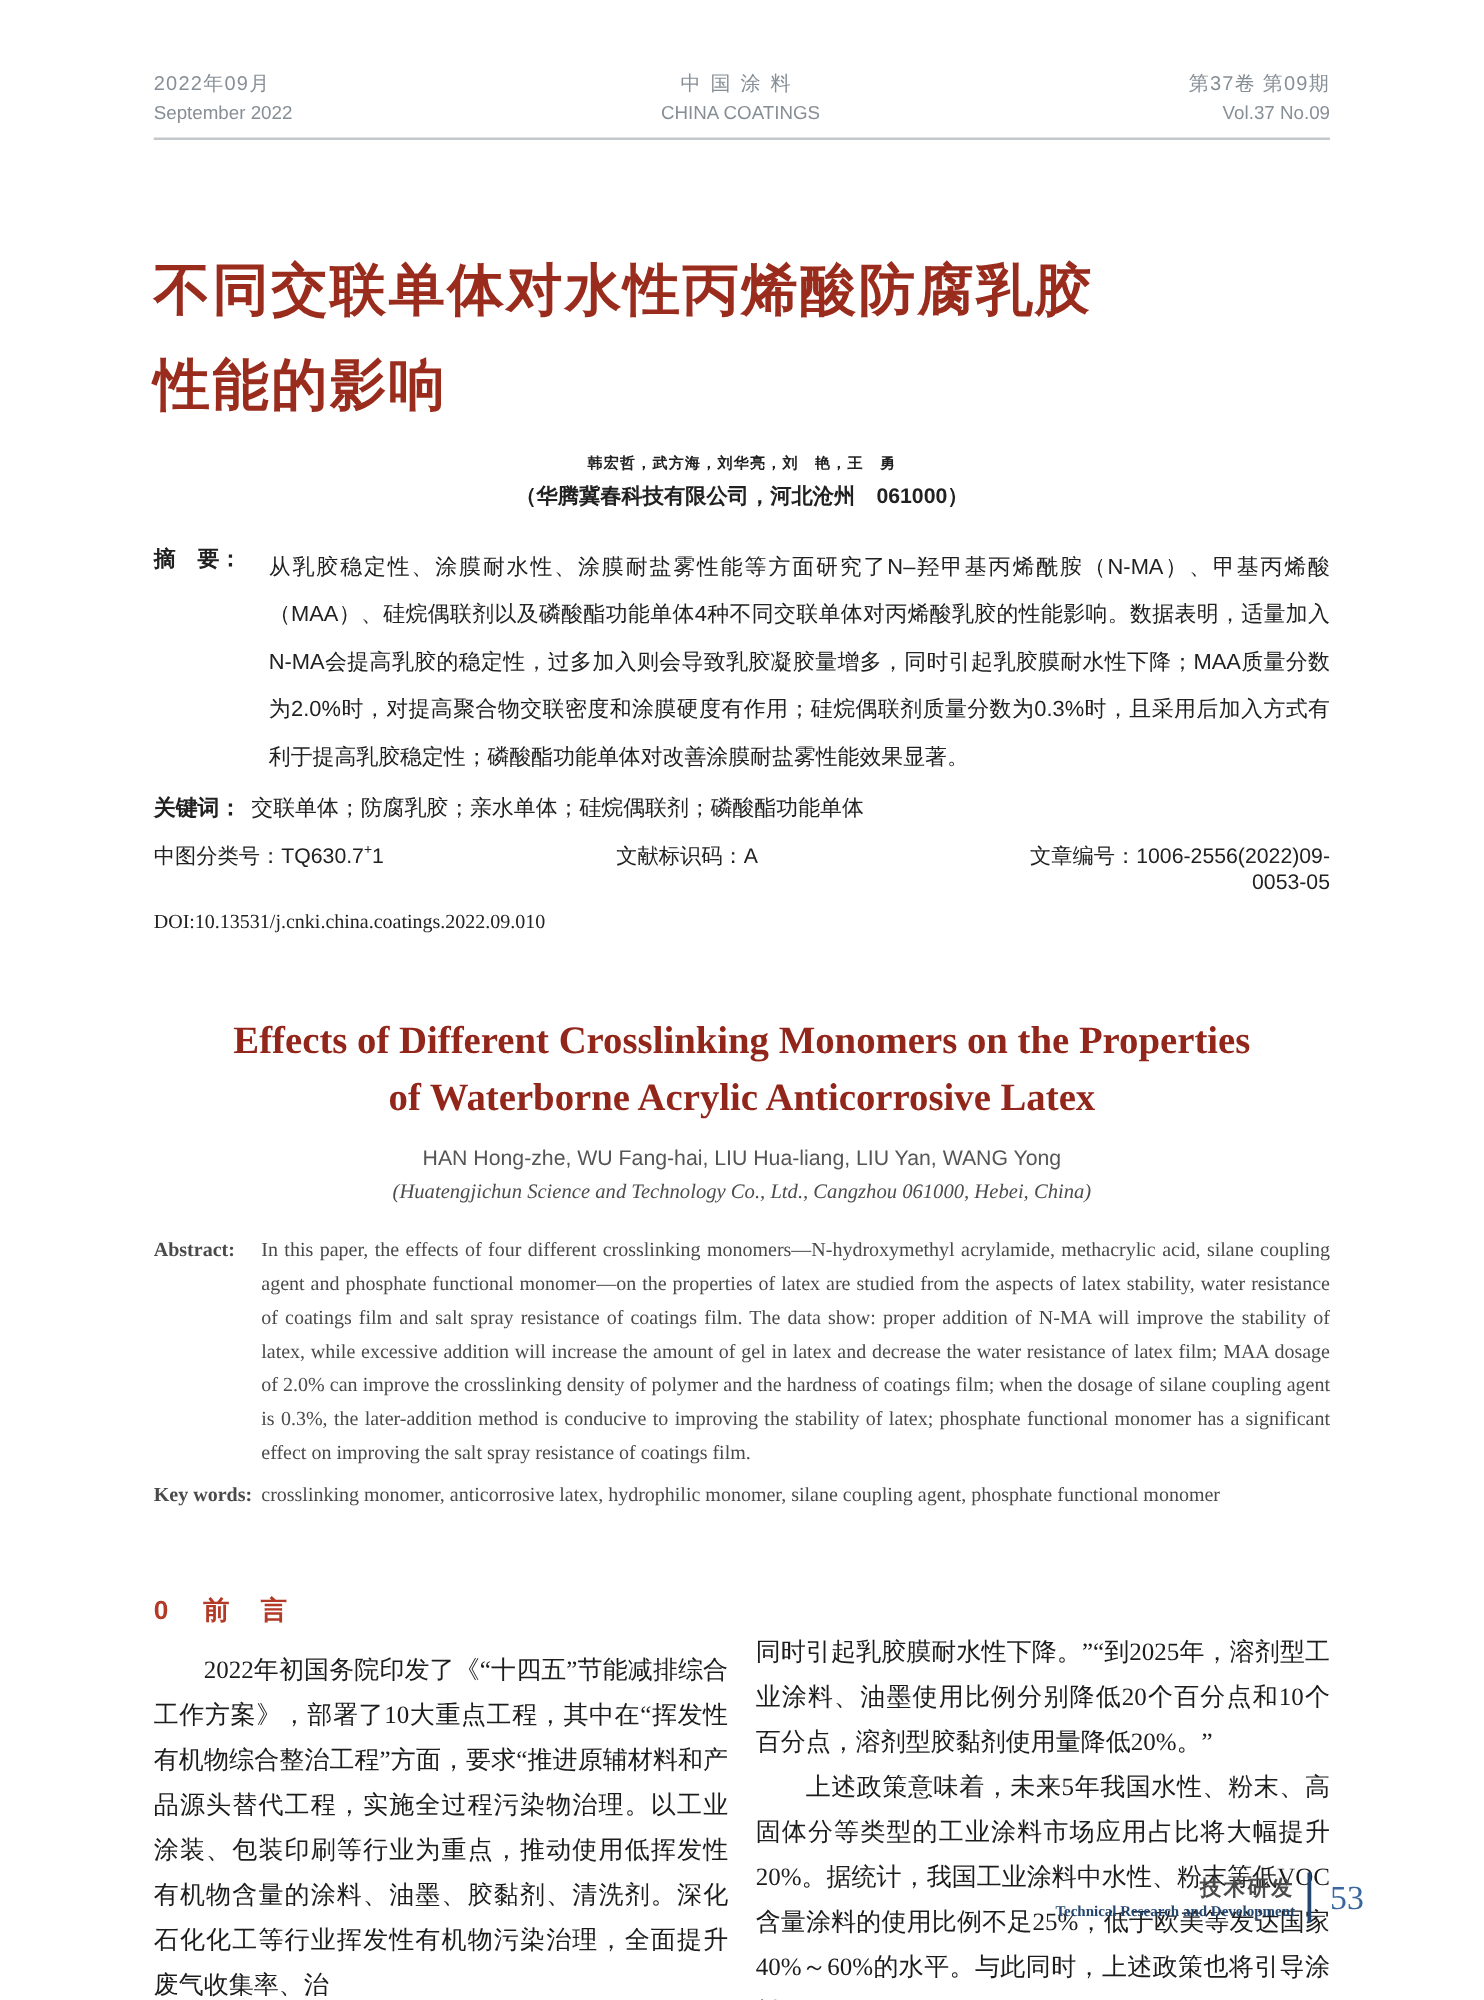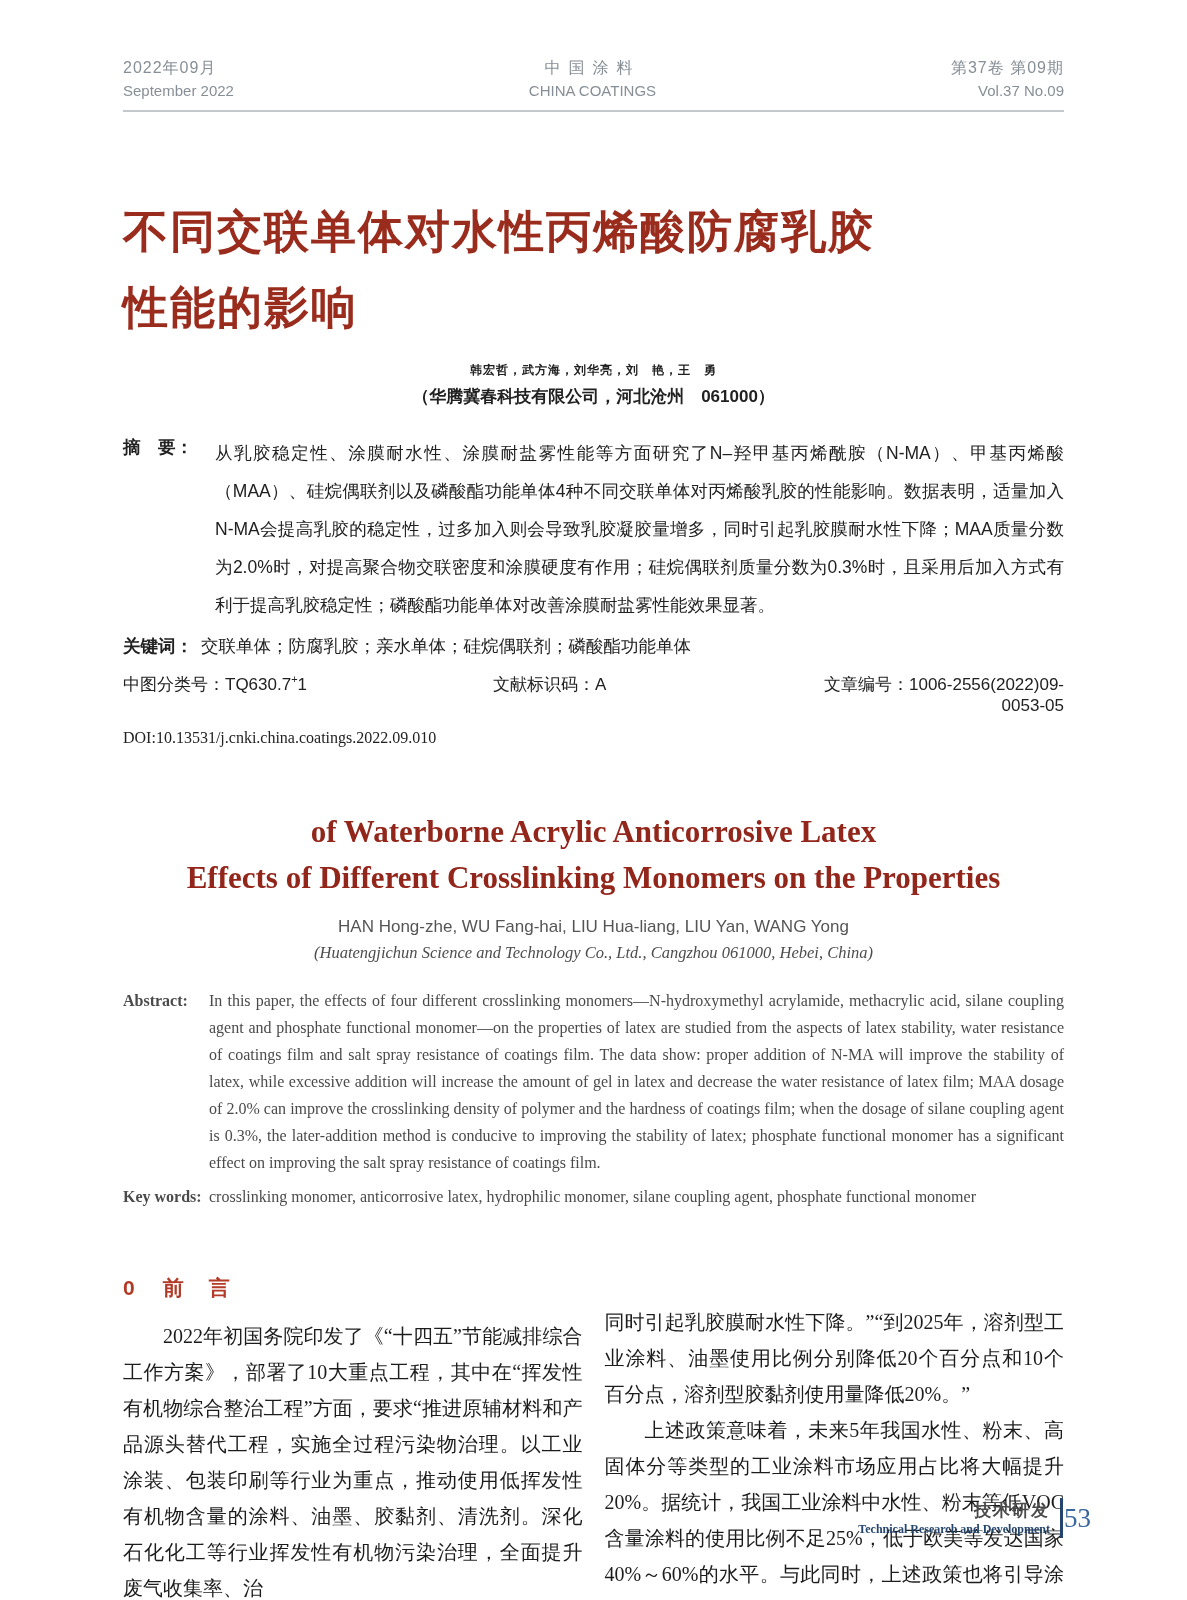--- a/index.html
+++ b/index.html
@@ -169,21 +169,21 @@
     right: 96px;
     top: 1498px;
     display: flex;
     align-items: center;
   }
   .fb-text { text-align: right; padding-right: 10px; }
   .fb-cn { font-size: 17px; font-weight: bold; color: #4a4a4a; letter-spacing: 2px; }
   .fb-en { font-size: 12px; font-weight: bold; font-family: "Liberation Serif", serif; color: #24456e; }
   .fb-bar { width: 3px; height: 40px; background: #24456e; }
   .fb-page {
-    padding-left: 1px;
+    padding-left: 15px;
     font-family: "Liberation Serif", serif;
     font-size: 27px;
     color: #39679e;
   }
 </style>
 </head>
 <body>
 
 <div class="page">
 
@@ -222,22 +222,22 @@
 
   <div class="clc-row">
     <div class="c1"><span>中图分类号：TQ630.7</span><sup>+</sup><span>1</span></div>
     <div class="c2">文献标识码：A</div>
     <div class="c3">文章编号：1006-2556(2022)09-0053-05</div>
   </div>
 
   <div class="doi-line">DOI:10.13531/j.cnki.china.coatings.2022.09.010</div>
 
   <div class="en-title">
+    <div>Effects of Different Crosslinking Monomers on the Properties</div>
     <div>of Waterborne Acrylic Anticorrosive Latex</div>
-    <div>Effects of Different Crosslinking Monomers on the Properties</div>
   </div>
 
   <div class="en-authors">HAN Hong-zhe, WU Fang-hai, LIU Hua-liang, LIU Yan, WANG Yong</div>
   <div class="en-affil">(Huatengjichun Science and Technology Co., Ltd., Cangzhou 061000, Hebei, China)</div>
 
   <div class="en-abs-row">
     <div class="en-abs-label">Abstract:</div>
     <div class="en-abs-text">In this paper, the effects of four different crosslinking monomers—N-hydroxymethyl acrylamide, methacrylic acid, silane coupling agent and phosphate functional monomer—on the properties of latex are studied from the aspects of latex stability, water resistance of coatings film and salt spray resistance of coatings film. The data show: proper addition of N-MA will improve the stability of latex, while excessive addition will increase the amount of gel in latex and decrease the water resistance of latex film; MAA dosage of 2.0% can improve the crosslinking density of polymer and the hardness of coatings film; when the dosage of silane coupling agent is 0.3%, the later-addition method is conducive to improving the stability of latex; phosphate functional monomer has a significant effect on improving the salt spray resistance of coatings film.</div>
   </div>
 

